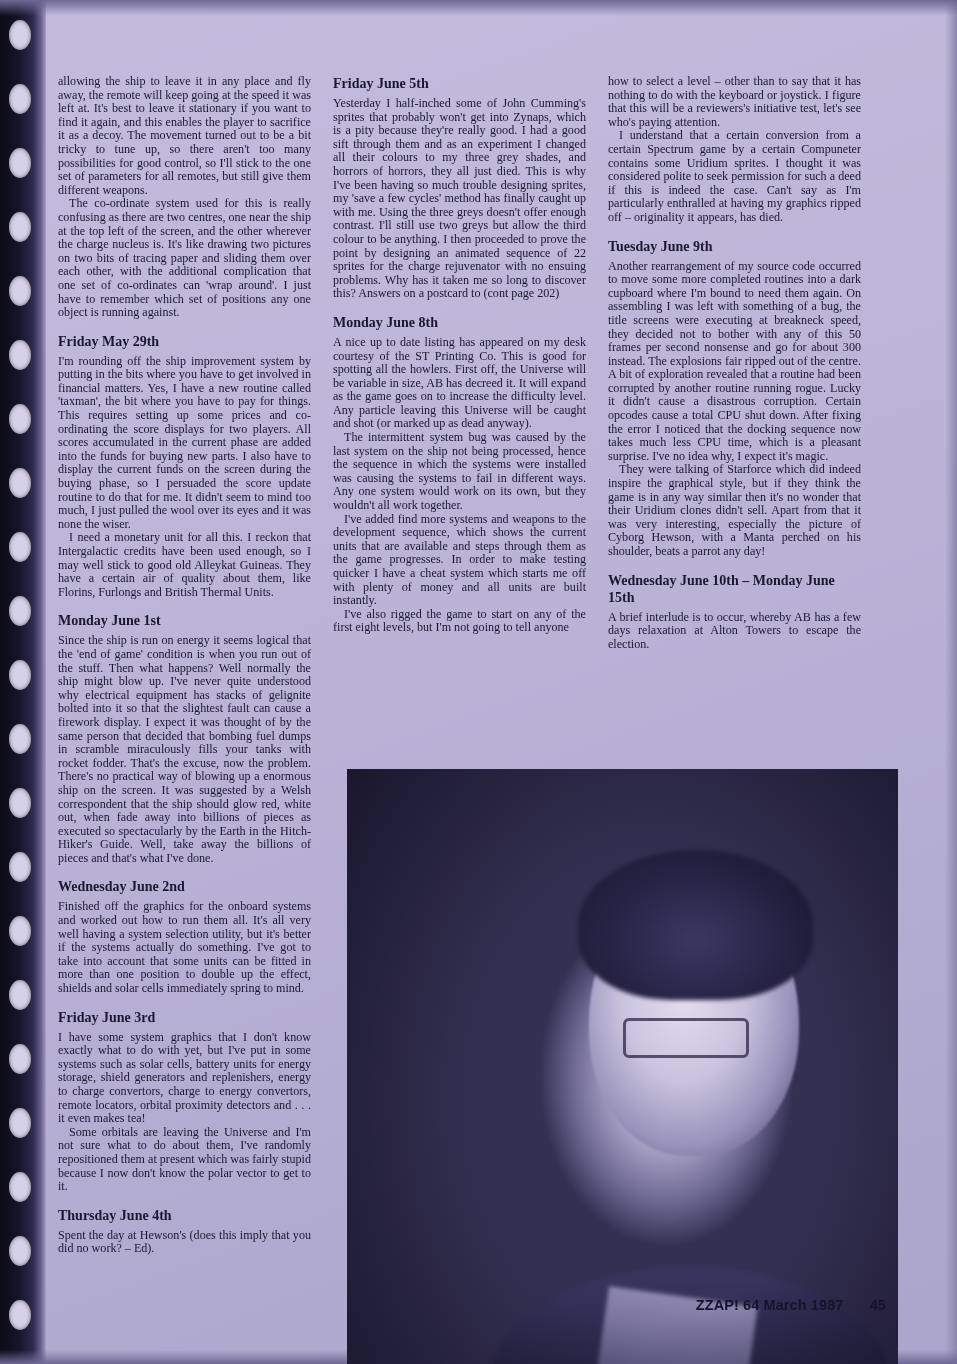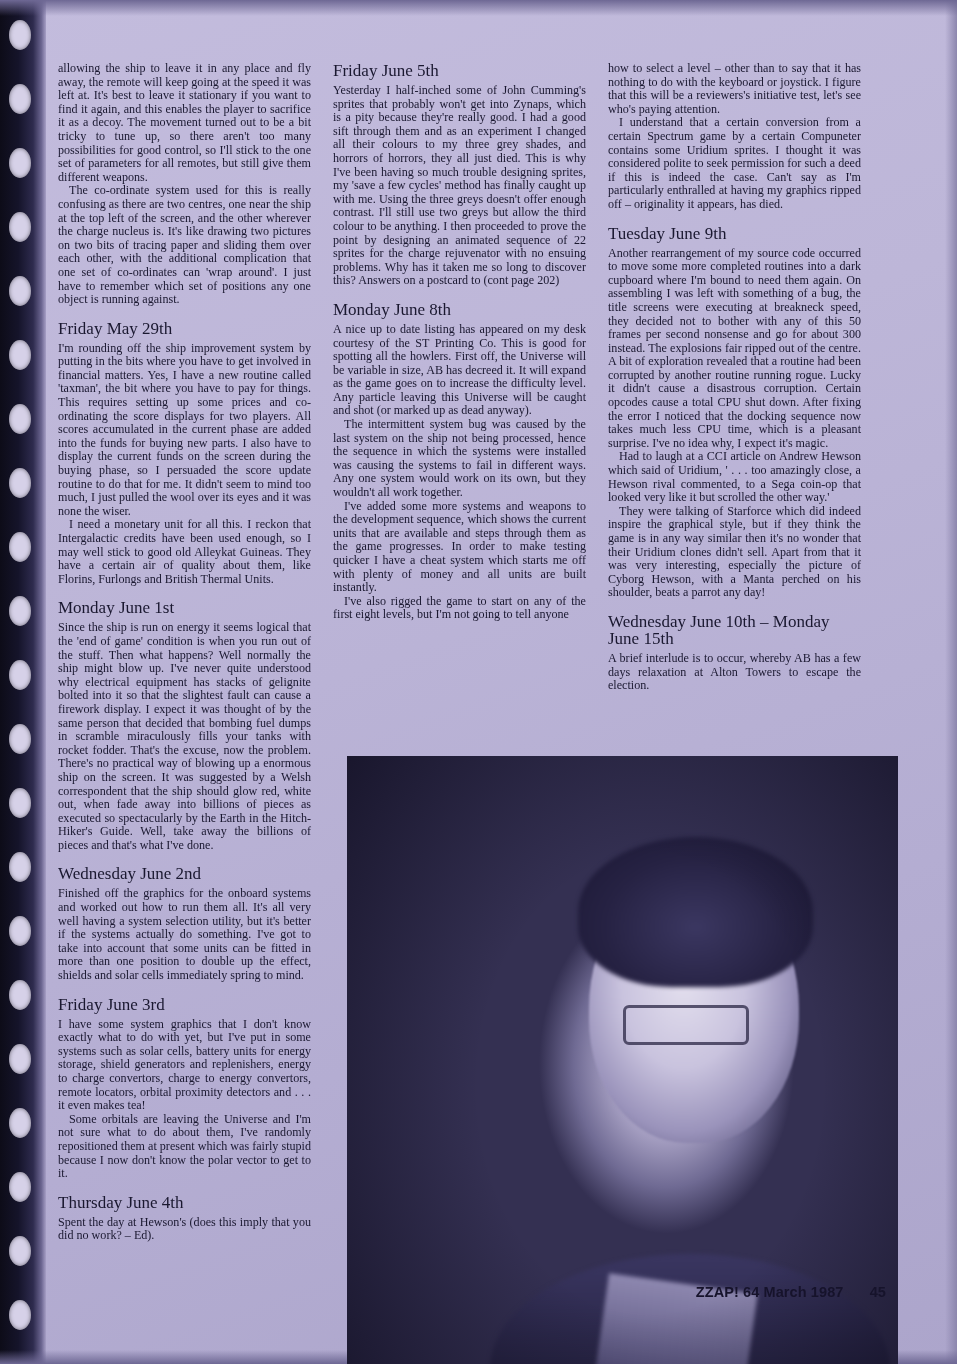--- a/index.html
+++ b/index.html
@@ -52,21 +52,21 @@
   .bottom-edge {
     position: absolute;
     left: 0; right: 0; bottom: 0;
     height: 14px;
     background: linear-gradient(0deg,#6e6894 0%, rgba(110,104,148,0) 100%);
   }
 
   .content {
     position: absolute;
     left: 58px;
-    top: 62px;
+    top: 75px;
     width: 840px;
     height: 1260px;
   }
 
   .columns {
     position: relative;
     display: flex;
     gap: 22px;
   }
   .col {
@@ -78,22 +78,22 @@
     line-height: 13.6px;
     text-align: justify;
     text-indent: 11px;
     hyphens: auto;
   }
   .col p.first {
     text-indent: 0;
   }
   h2.head {
     font-family: "Liberation Serif", serif;
-    font-weight: normal;
-    font-size: 17px;
+    font-weight: bold;
+    font-size: 14px;
     line-height: 17px;
     margin: 13px 0 5px 0;
   }
 
   
   .col3-text { width: 253px; }
 
   .photo-wrap {
     position: absolute;
     left: 289px;
@@ -240,30 +240,29 @@
       <h2 class="head">Thursday June 4th</h2>
       <p class="first">Spent the day at Hewson's (does this imply that you did no work? – Ed).</p>
     </div>
 
     <div class="col">
       <h2 class="head" style="margin-top:0">Friday June 5th</h2>
       <p class="first">Yesterday I half-inched some of John Cumming's sprites that probably won't get into Zynaps, which is a pity because they're really good. I had a good sift through them and as an experiment I changed all their colours to my three grey shades, and horrors of horrors, they all just died. This is why I've been having so much trouble designing sprites, my 'save a few cycles' method has finally caught up with me. Using the three greys doesn't offer enough contrast. I'll still use two greys but allow the third colour to be anything. I then proceeded to prove the point by designing an animated sequence of 22 sprites for the charge rejuvenator with no ensuing problems. Why has it taken me so long to discover this? Answers on a postcard to (cont page 202)</p>
       <h2 class="head">Monday June 8th</h2>
       <p class="first">A nice up to date listing has appeared on my desk courtesy of the ST Printing Co. This is good for spotting all the howlers. First off, the Universe will be variable in size, AB has decreed it. It will expand as the game goes on to increase the difficulty level. Any particle leaving this Universe will be caught and shot (or marked up as dead anyway).</p>
       <p>The intermittent system bug was caused by the last system on the ship not being processed, hence the sequence in which the systems were installed was causing the systems to fail in different ways. Any one system would work on its own, but they wouldn't all work together.</p>
-      <p>I've added some more systems and weapons to the development sequence, which shows the current units that are available and steps through them as the game progresses. In order to make testing quicker I have a cheat system which starts me off with plenty of money and all units are built instantly.</p>
+      <p>I've added find more systems and weapons to the development sequence, which shows the current units that are available and steps through them as the game progresses. In order to make testing quicker I have a cheat system which starts me off with plenty of money and all units are built instantly.</p>
       <p>I've also rigged the game to start on any of the first eight levels, but I'm not going to tell anyone</p>
     </div>
 
     <div class="col col3-text">
       <p class="first">how to select a level – other than to say that it has nothing to do with the keyboard or joystick. I figure that this will be a reviewers's initiative test, let's see who's paying attention.</p>
       <p>I understand that a certain conversion from a certain Spectrum game by a certain Compuneter contains some Uridium sprites. I thought it was considered polite to seek permission for such a deed if this is indeed the case. Can't say as I'm particularly enthralled at having my graphics ripped off – originality it appears, has died.</p>
       <h2 class="head">Tuesday June 9th</h2>
       <p class="first">Another rearrangement of my source code occurred to move some more completed routines into a dark cupboard where I'm bound to need them again. On assembling I was left with something of a bug, the title screens were executing at breakneck speed, they decided not to bother with any of this 50 frames per second nonsense and go for about 300 instead. The explosions fair ripped out of the centre. A bit of exploration revealed that a routine had been corrupted by another routine running rogue. Lucky it didn't cause a disastrous corruption. Certain opcodes cause a total CPU shut down. After fixing the error I noticed that the docking sequence now takes much less CPU time, which is a pleasant surprise. I've no idea why, I expect it's magic.</p>
-      <p>Had to laugh at a CCI article on Andrew Hewson which said of Uridium, ' . . . too amazingly close, a Hewson rival commented, to a Sega coin-op that looked very like it but scrolled the other way.'</p>
       <p>They were talking of Starforce which did indeed inspire the graphical style, but if they think the game is in any way similar then it's no wonder that their Uridium clones didn't sell. Apart from that it was very interesting, especially the picture of Cyborg Hewson, with a Manta perched on his shoulder, beats a parrot any day!</p>
       <h2 class="head">Wednesday June 10th – Monday June 15th</h2>
       <p class="first">A brief interlude is to occur, whereby AB has a few days relaxation at Alton Towers to escape the election.</p>
     </div>
 
   </div>
 
   <div class="photo-wrap">
     <div class="photo">
       <div class="body"></div>

